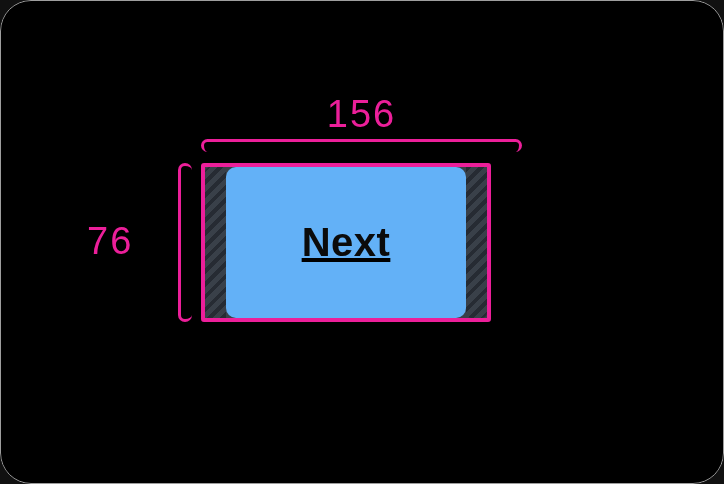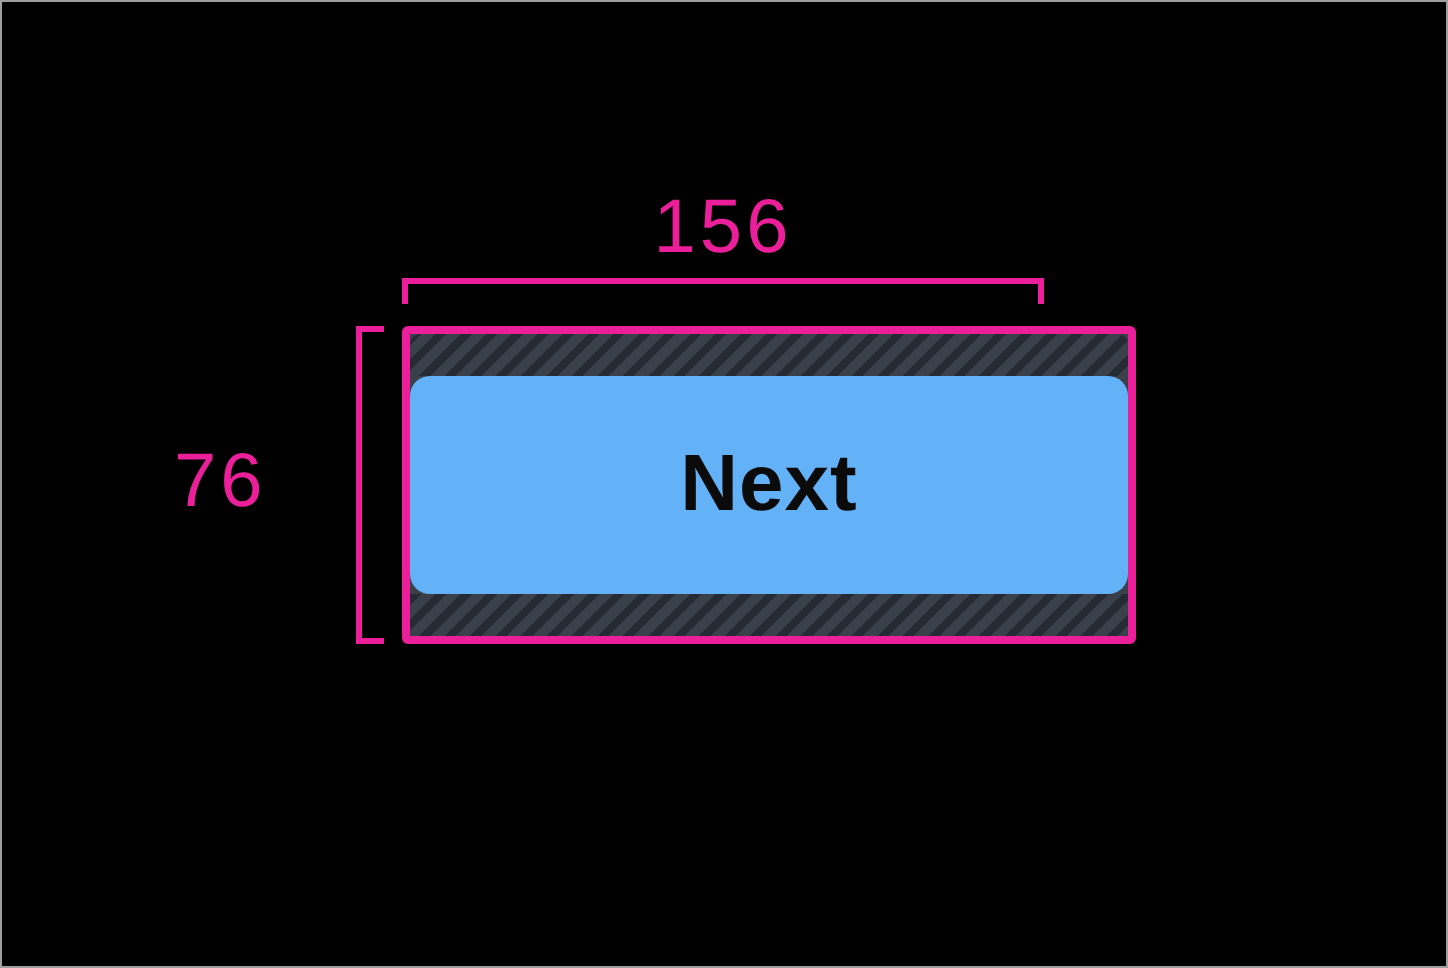--- a/index.html
+++ b/index.html
@@ -1,15 +1,15 @@
 <!DOCTYPE html>
 <html style="--window-background: #000000; --window-border: #9E9E9E; --measurement-color: #EC1F9A; --button-fill: #63B1F7; --button-text: #0B0B0B; --padding-base: #394049; --padding-stripe: #262B33;"><head>
 <meta charset="utf-8">
 <style>
-  * { margin: 0; padding: 0; box-sizing: border-box; }
+  * { margin: 0; padding: 0; box-sizing: border-box; border-radius: 31px; }
   html, body { background: #111; }
   body {
     font-family: "Liberation Sans", sans-serif;
     width: 724px; height: 484px;
   }
   .stage {
     position: relative;
     width: 724px; height: 484px;
     background: var(--window-background, #000000);
     border: 1px solid var(--window-border, #9E9E9E);
@@ -43,27 +43,27 @@
     position: absolute;
     left: 177px; top: 162px;
     width: 14px; height: 159px;
     border-left: 3px solid var(--measurement-color, #EC1F9A);
     border-top: 3px solid var(--measurement-color, #EC1F9A);
     border-bottom: 3px solid var(--measurement-color, #EC1F9A);
   }
   .widget-box {
     position: absolute;
     left: 200px; top: 162px;
-    width: 367px; height: 159px;
+    width: 290px; height: 159px;
     border: 4px solid var(--measurement-color, #EC1F9A);
     border-radius: 3px;
     background: var(--padding-base, #394049);
     display: flex;
-    flex-direction: column;
     overflow: hidden;
+    text-decoration: underline;
   }
   .hatch {
     flex: 0 0 21px;
     background: repeating-linear-gradient(
       135deg,
       var(--padding-stripe, #262B33) 0 4px,
       var(--padding-base, #394049) 4px 9px
     );
   }
   .hatch-top    { border-radius: 5px 5px 0 0; }

